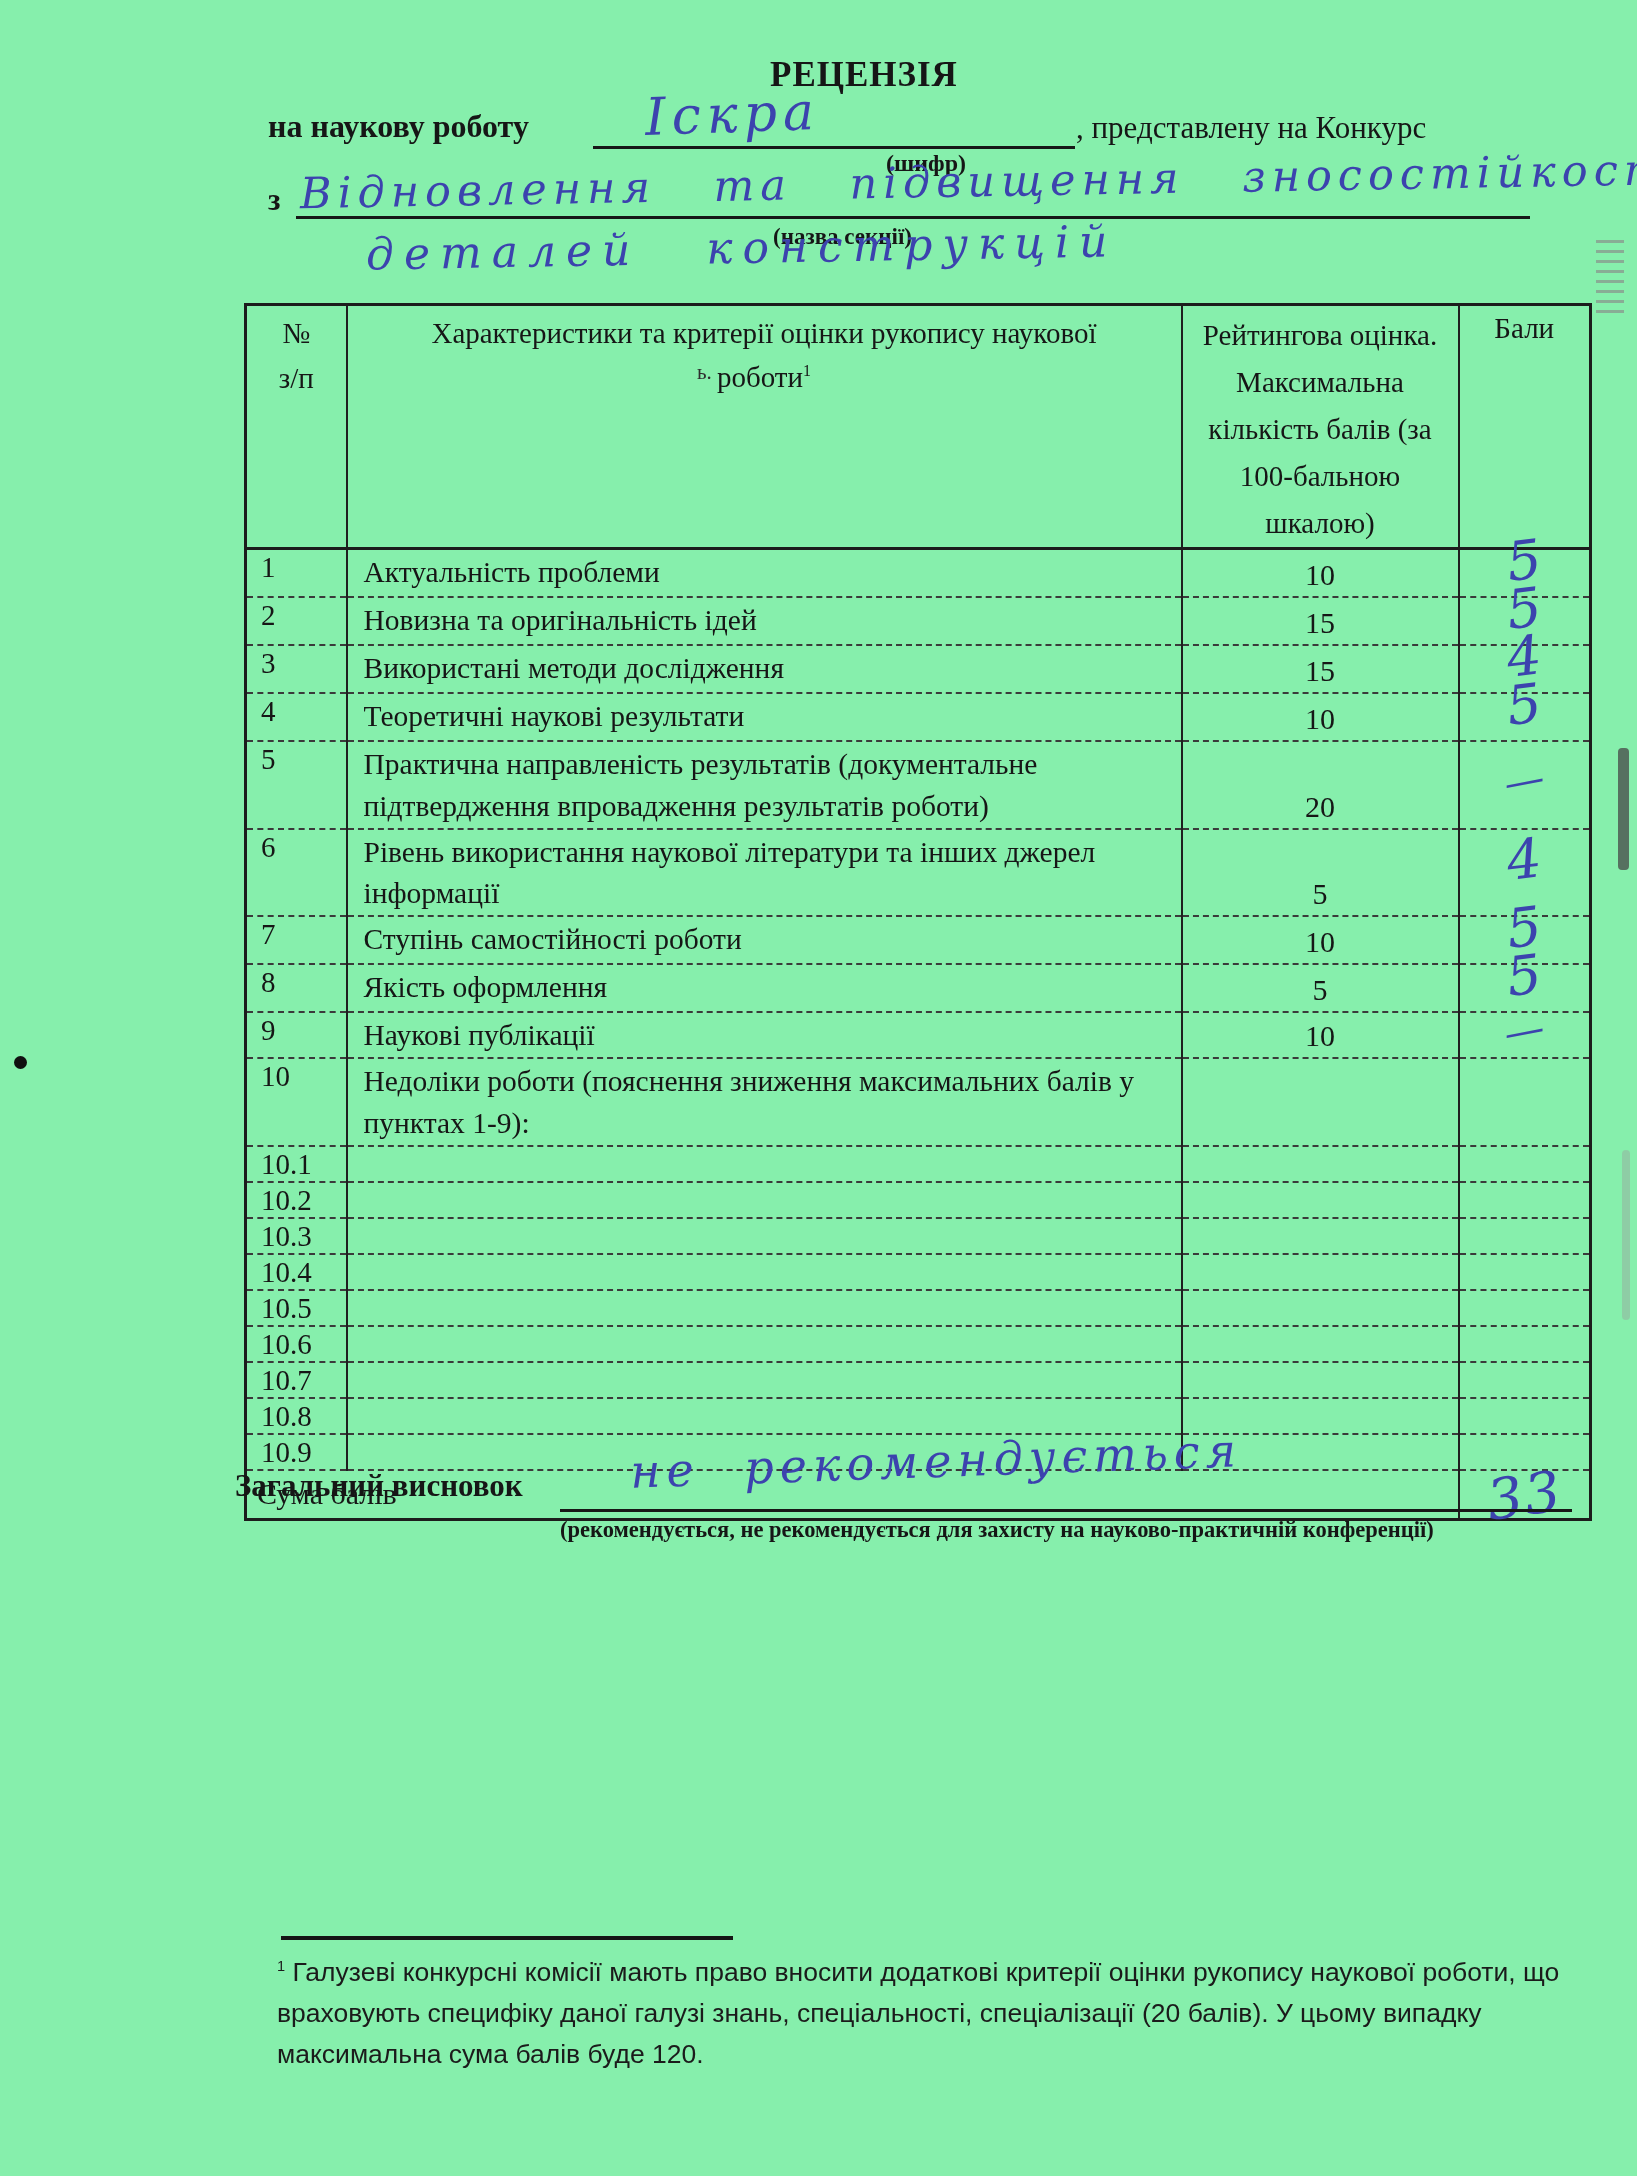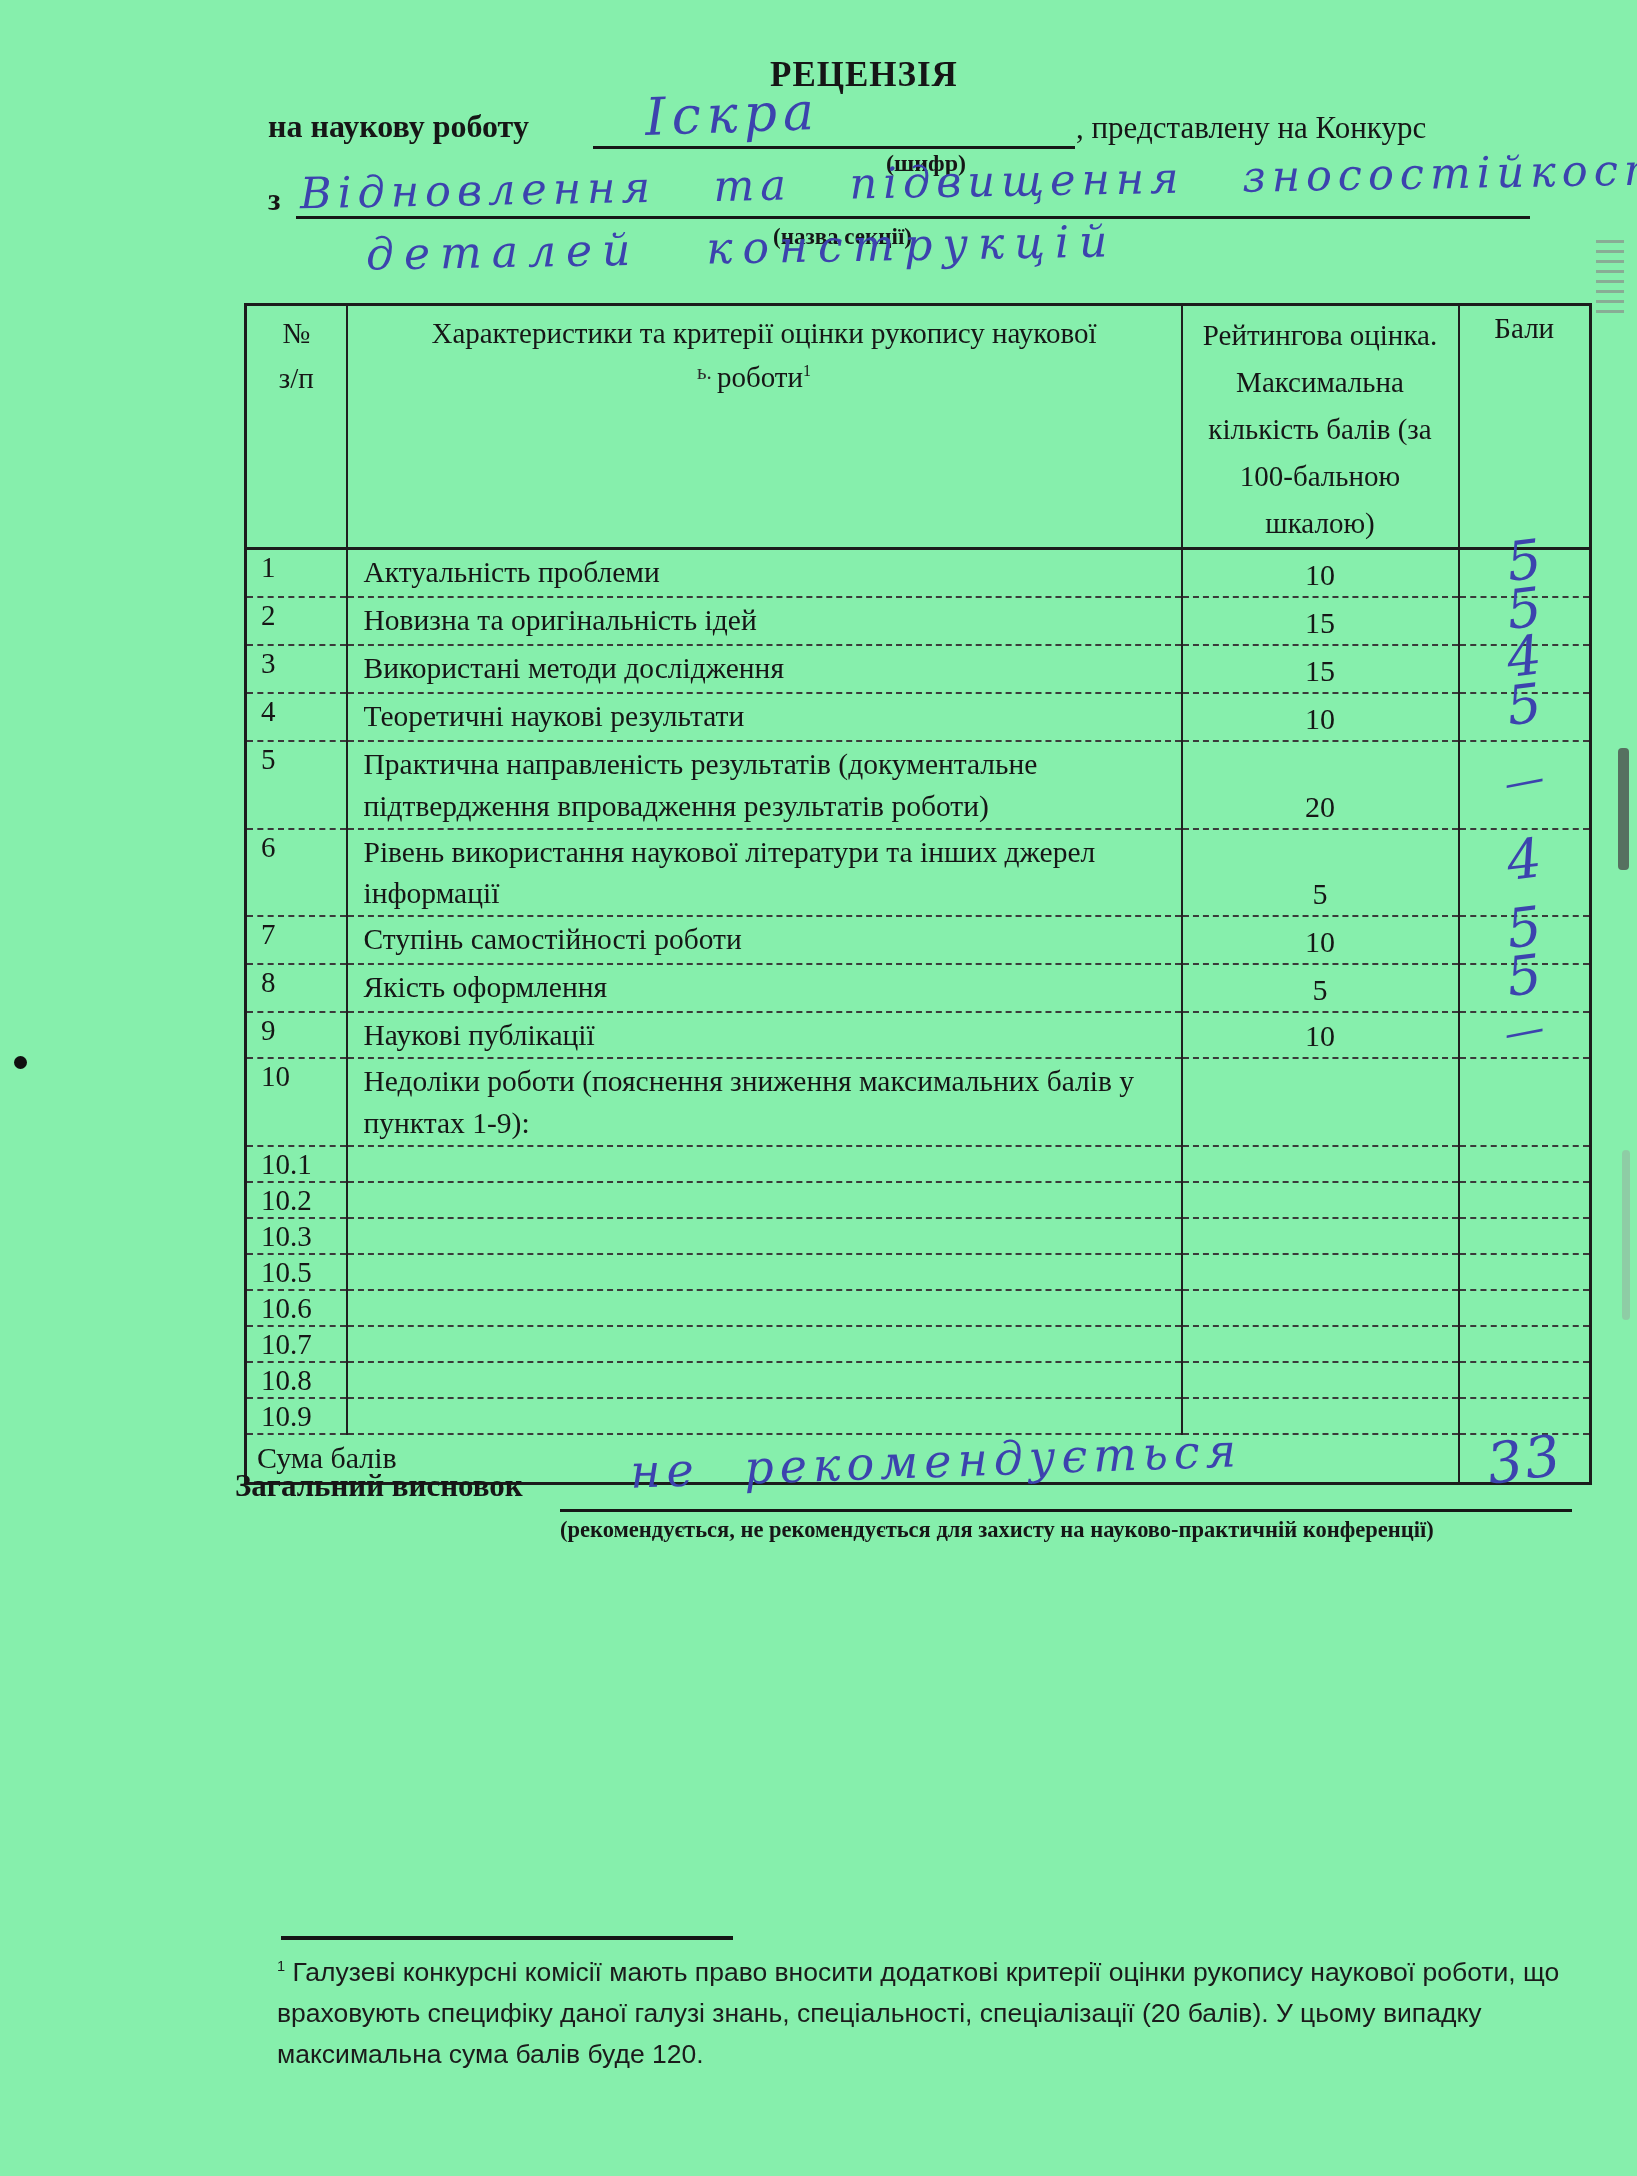--- a/index.html
+++ b/index.html
@@ -210,20 +210,26 @@
           <td class="max-cell"></td>
           <td class="points-cell"></td>
         </tr>
         <tr class="sub">
           <td class="num-cell">10.3</td>
           <td class="criteria-cell"></td>
           <td class="max-cell"></td>
           <td class="points-cell"></td>
         </tr>
         <tr class="sub">
+          <td class="num-cell">10.4</td>
+          <td class="criteria-cell"></td>
+          <td class="max-cell"></td>
+          <td class="points-cell"></td>
+        </tr>
+        <tr class="sub">
           <td class="num-cell">10.5</td>
           <td class="criteria-cell"></td>
           <td class="max-cell"></td>
           <td class="points-cell"></td>
         </tr>
         <tr class="sub">
           <td class="num-cell">10.6</td>
           <td class="criteria-cell"></td>
           <td class="max-cell"></td>
           <td class="points-cell"></td>

